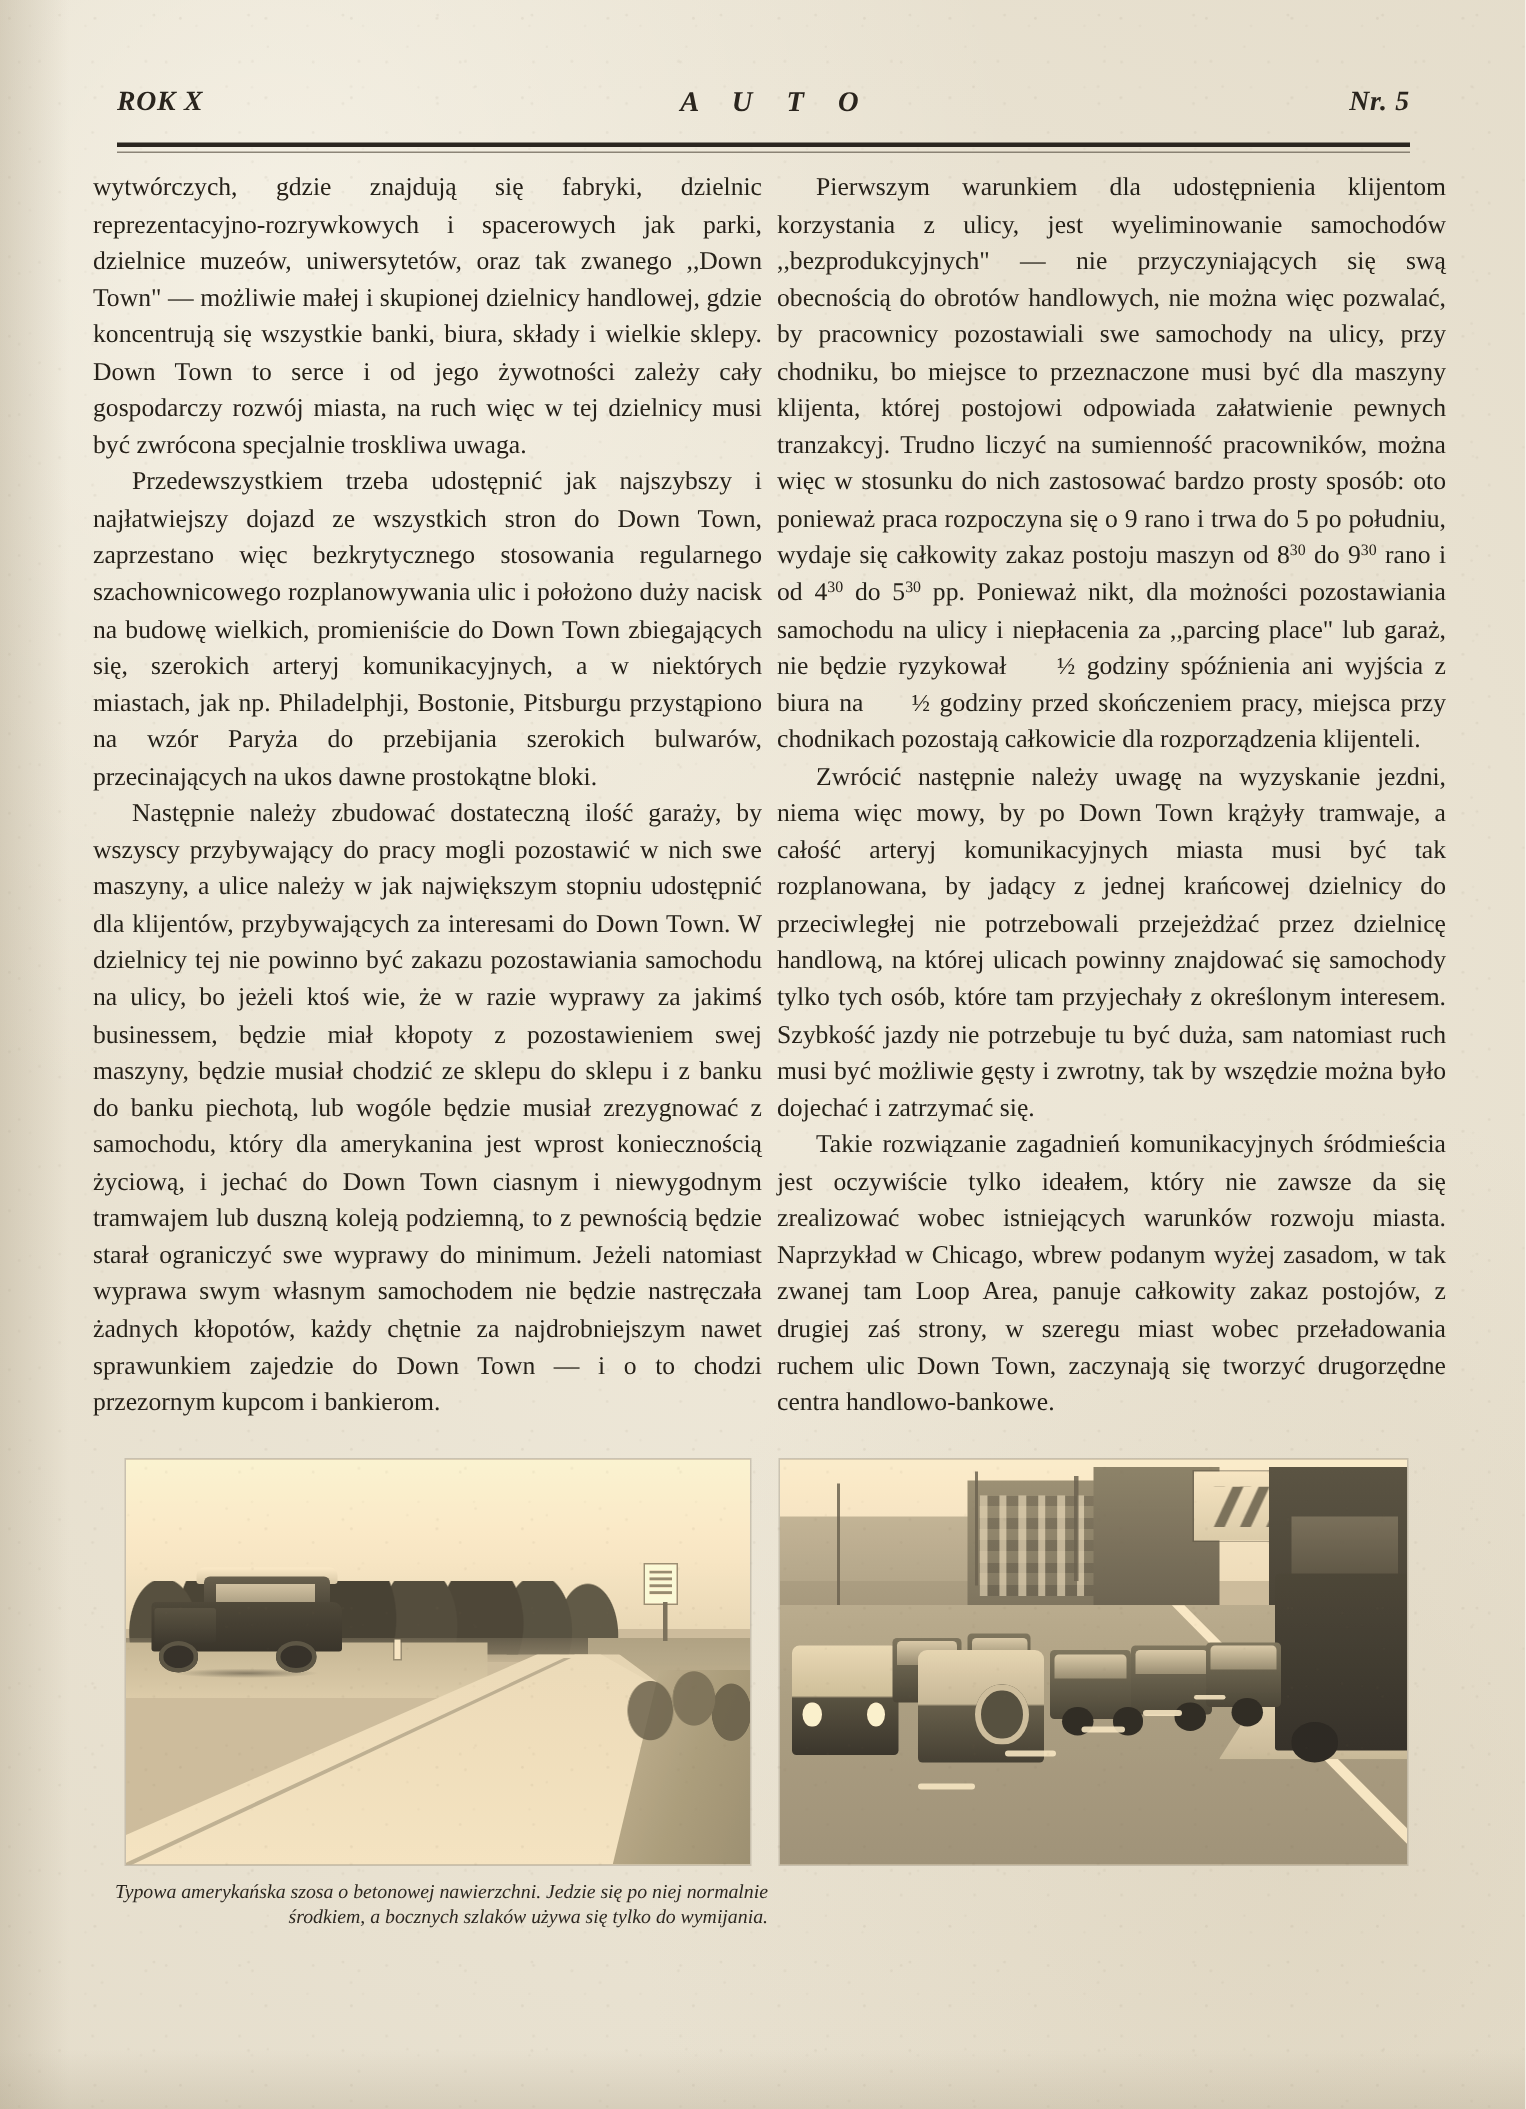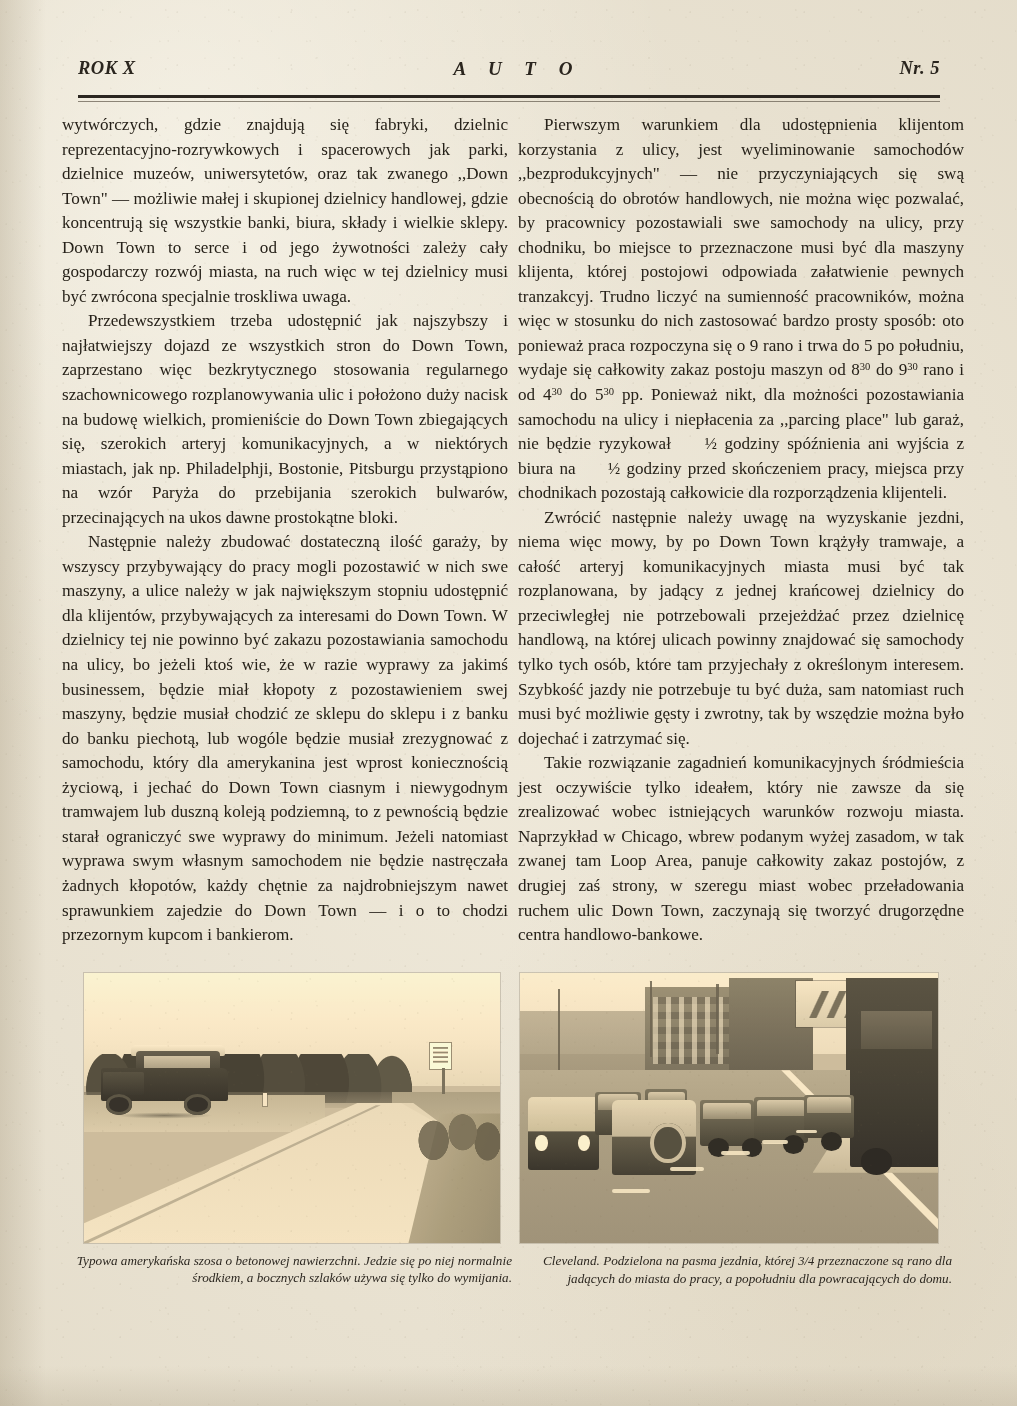--- a/index.html
+++ b/index.html
@@ -523,19 +523,18 @@
       <div class="wheelm" style="left:63%; top:60%; width:5%;  height:7%;"></div>
       <div class="wheelm" style="left:72%; top:59%; width:5%;  height:7%;"></div>
 
       <div class="dash" style="left:22%; top:80%; width:9%;"></div>
       <div class="dash" style="left:36%; top:72%; width:8%;"></div>
       <div class="dash" style="left:48%; top:66%; width:7%;"></div>
       <div class="dash" style="left:58%; top:62%; width:6%;"></div>
       <div class="dash" style="left:66%; top:58%; width:5%;"></div>
     </div>
   </div>
-  <div class="cap" style="left:512px; top:1252px; width:440px;"><span style="font-style:italic;">Cleveland.</span><span> Podzielona na pasma jezdnia, której </span><span class="frac">3/4</span><span> przeznaczone są rano dla jadących do miasta do pracy, a popołudniu dla powracających do domu.</span></div>
 
 
   <div class="grain"></div>
   <div class="edge-shade-l"></div>
   <div class="edge-shade-b"></div>
 </div>
 
 </body></html>

